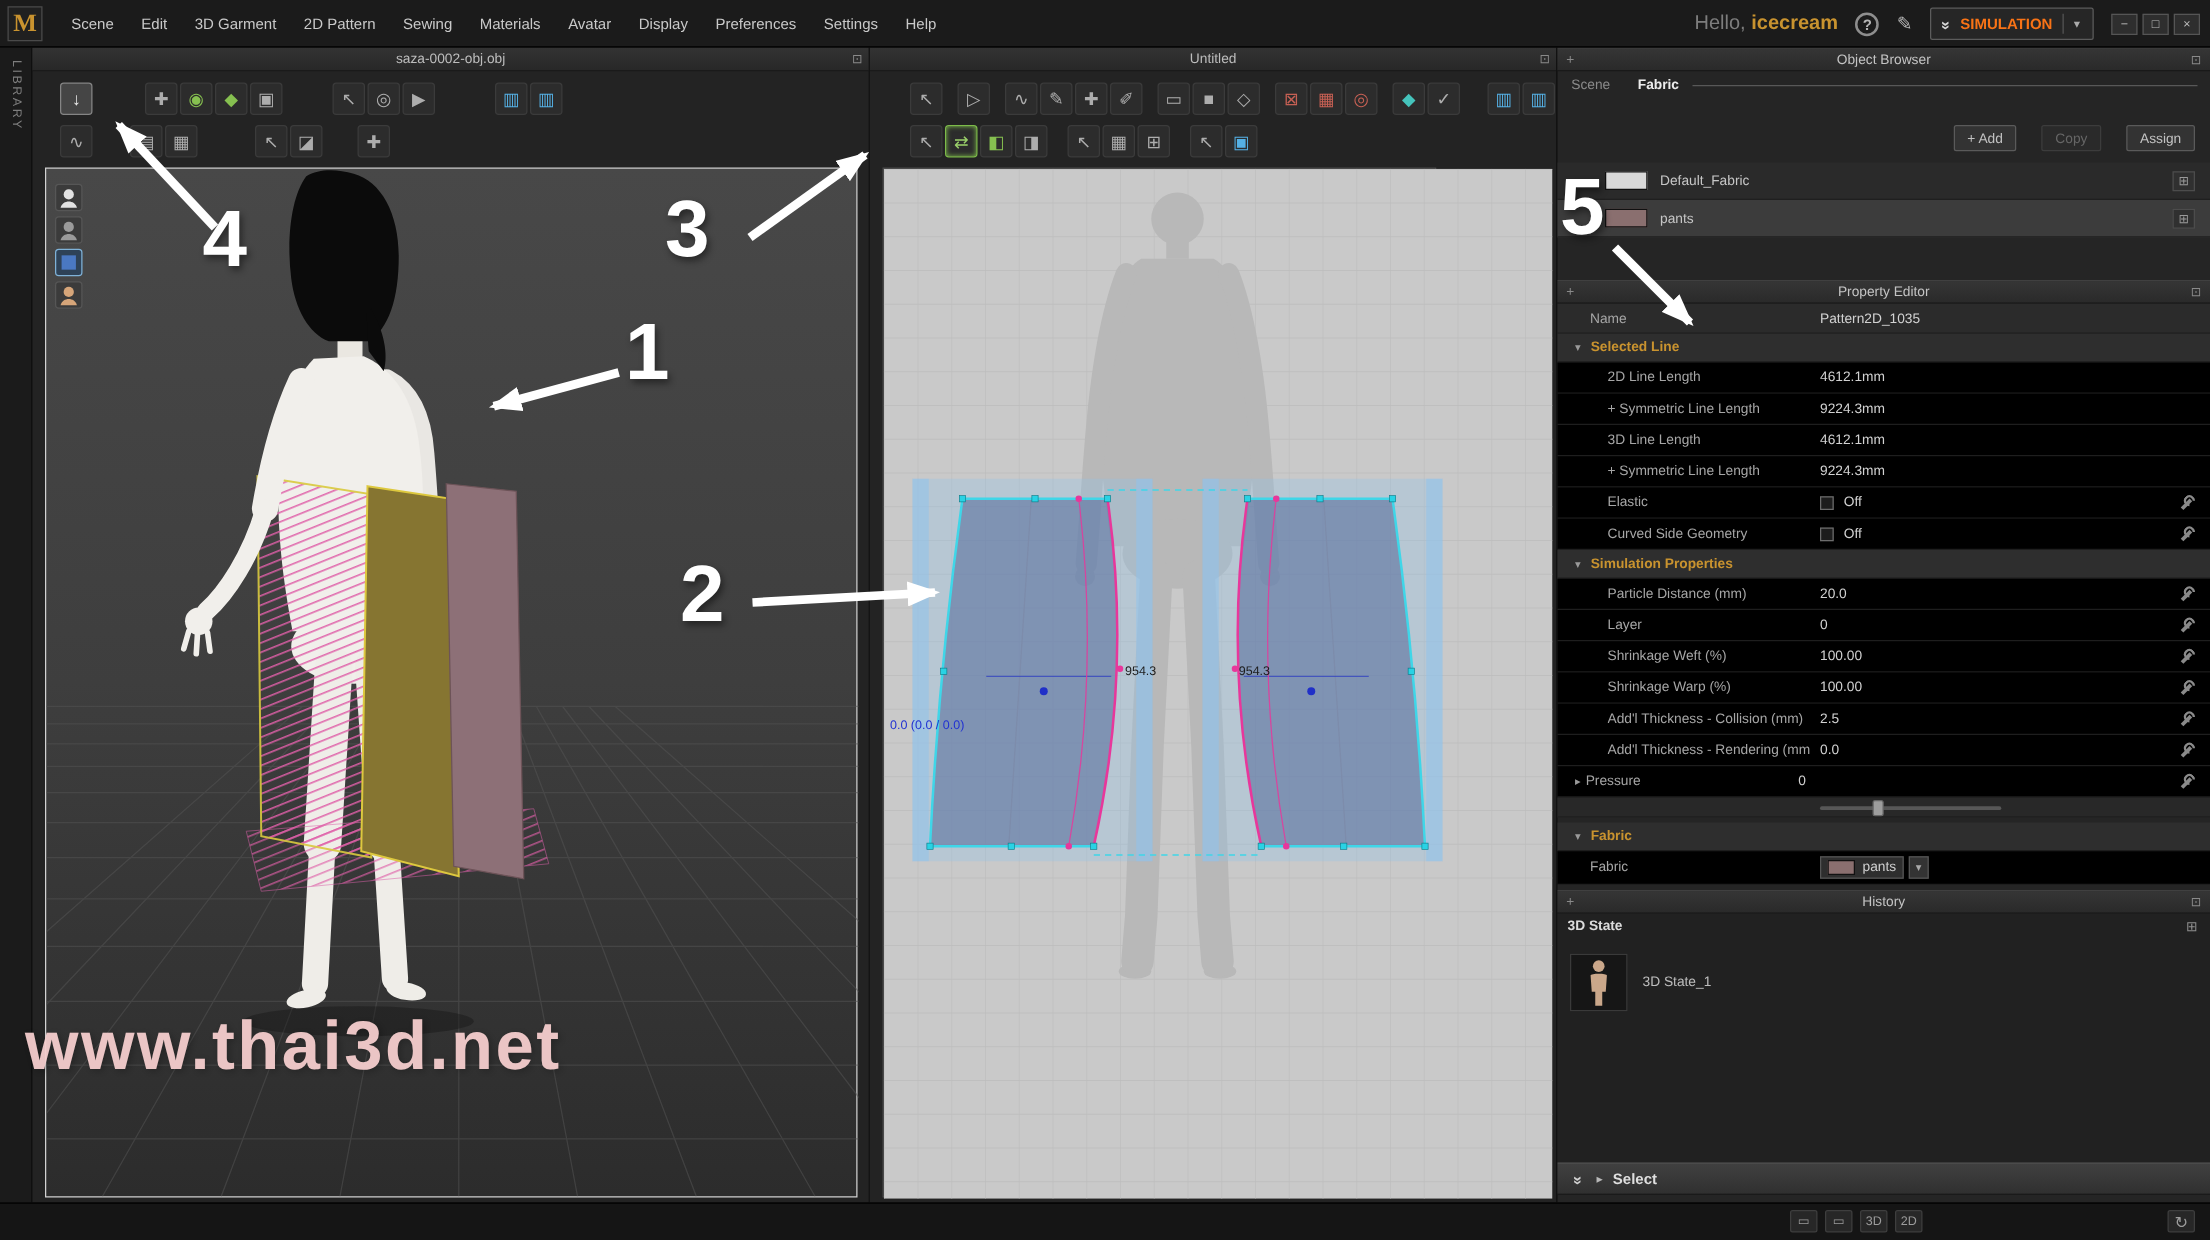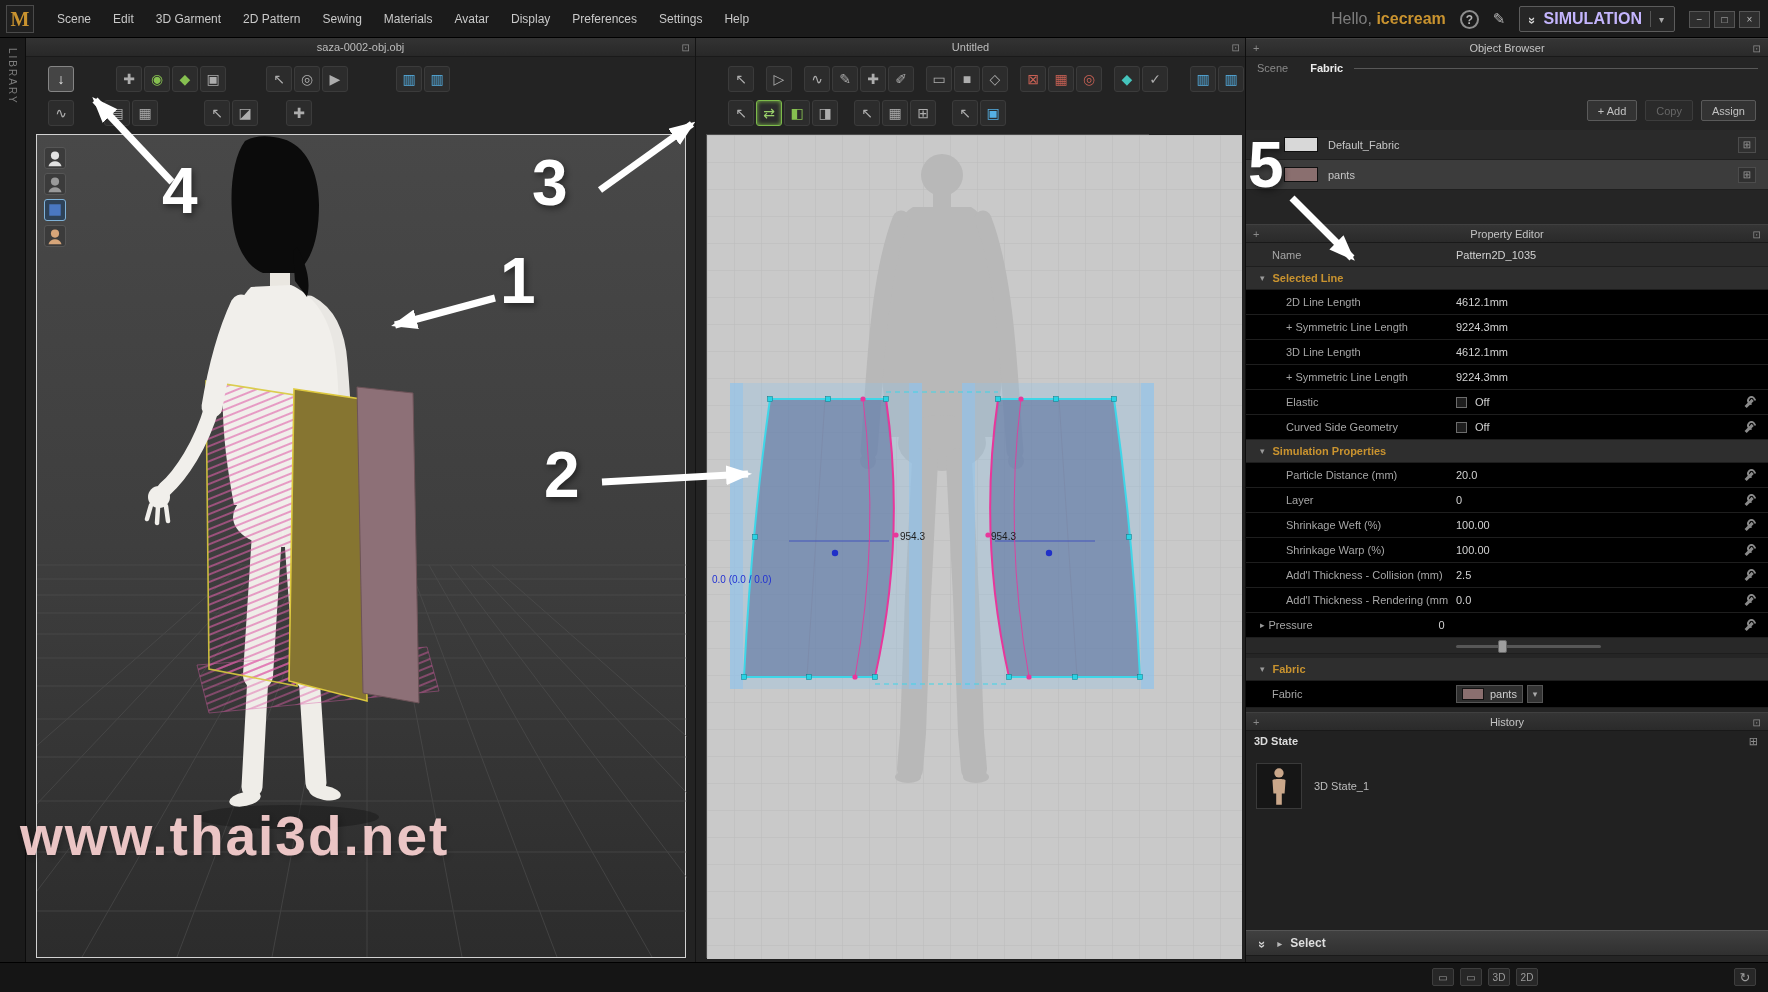--- a/index.html
+++ b/index.html
@@ -11,21 +11,21 @@
   .logo { position:absolute; left:6px; top:5px; width:28px; height:28px; border:1px solid #4a4a4a; background:#202020; font-family:"Liberation Serif",serif; font-weight:bold; font-size:20px; text-align:center; line-height:26px; }
   .menus { position:absolute; left:46px; top:0; height:38px; display:flex; align-items:center; }
   .menu-item { padding:0 11px; font-size:12px; color:#c9c9c9; cursor:default; }
   .mb-right { position:absolute; right:8px; top:0; height:38px; display:flex; align-items:center; gap:14px; }
   .hello { font-size:16px; color:#7d7d7d; }
   .hello b { font-weight:bold; }
   .help-circle { width:19px; height:19px; border:2px solid #8e8e8e; border-radius:50%; color:#b5b5b5; font-size:12px; font-weight:bold; text-align:center; line-height:16px; }
   .brush { color:#b5b5b5; font-size:15px; }
   .simbtn { height:26px; display:flex; align-items:center; gap:8px; padding:0 10px; background:#262626; border:1px solid #5c5c5c; border-radius:2px; }
   .simbtn .chev { transform:rotate(90deg); font-size:13px; font-weight:bold; color:#d8d8d8; letter-spacing:-2px; }
-  .simbtn .lbl { font-size:16px; font-weight:bold; color:#c4b5fd; }
+  .simbtn .lbl { font-size:12px; font-weight:bold; color:#f97316; }
   .simbtn .sep { width:1px; height:16px; background:#555; }
   .simbtn .caret { font-size:10px; color:#aaa; }
   .winctl { display:flex; gap:4px; }
   .winbtn { width:21px; height:17px; background:#2e2e2e; border:1px solid #555; color:#bbb; font-size:10px; display:flex; align-items:center; justify-content:center; }
 
   
   .libstrip { position:absolute; left:0; top:38px; width:26px; height:924px; background:#1b1b1b; border-right:1px solid #0c0c0c; }
   .libtxt { position:absolute; left:7px; top:10px; writing-mode:vertical-rl; font-size:10px; letter-spacing:2px; color:#7e7e7e; }
 
   
@@ -58,21 +58,21 @@
   .rpanel { position:absolute; left:1245px; top:38px; width:523px; height:924px; background:#252525; border-left:1px solid #0e0e0e; }
   .rhead { position:absolute; left:0; right:0; height:19px; background:linear-gradient(#353535,#2a2a2a); border-top:1px solid #404040; border-bottom:1px solid #191919; text-align:center; font-size:11px; color:#c4c4c4; line-height:19px; }
   .hicon-l { position:absolute; left:7px; top:0; color:#8a8a8a; font-size:11px; }
   .hicon-r { position:absolute; right:7px; top:0; color:#8a8a8a; font-size:10px; }
 
   .tabs { position:absolute; left:0; top:19px; right:0; height:22px; display:flex; align-items:center; }
   .tab { font-size:11px; padding:0 11px; color:#8a8a8a; }
   .tab.active { color:#ececec; font-weight:bold; }
   .tabline { position:absolute; left:108px; right:10px; top:11px; height:1px; background:#585858; }
 
-  .btnrow { position:absolute; right:12px; top:62px; display:flex; gap:8px; }
+  .btnrow { position:absolute; right:12px; top:62px; display:flex; gap:20px; }
   .btn { height:21px; padding:0 10px; font-size:11px; color:#c2c2c2; background:#333; border:1px solid #5a5a5a; border-radius:2px; display:flex; align-items:center; }
   .btn.dim { color:#666; border-color:#3c3c3c; background:#2a2a2a; }
 
   .fabrow { position:absolute; left:0; right:0; height:30px; background:#2a2a2a; border-bottom:1px solid #1f1f1f; display:flex; align-items:center; }
   .fabrow.sel { background:#3c3c3c; }
   .swatch { width:34px; height:15px; border:1px solid #101010; margin-left:38px; margin-right:10px; }
   .fablabel { font-size:11px; color:#c6c6c6; flex:1; }
   .fabicon { width:18px; height:16px; margin-right:12px; border:1px solid #4c4c4c; background:#303030; color:#9a9a9a; font-size:10px; display:flex; align-items:center; justify-content:center; }
 
   .prow { position:absolute; left:0; right:0; height:25px; background:#000000; border-bottom:1px solid #1e1e1e; display:flex; align-items:center; }

